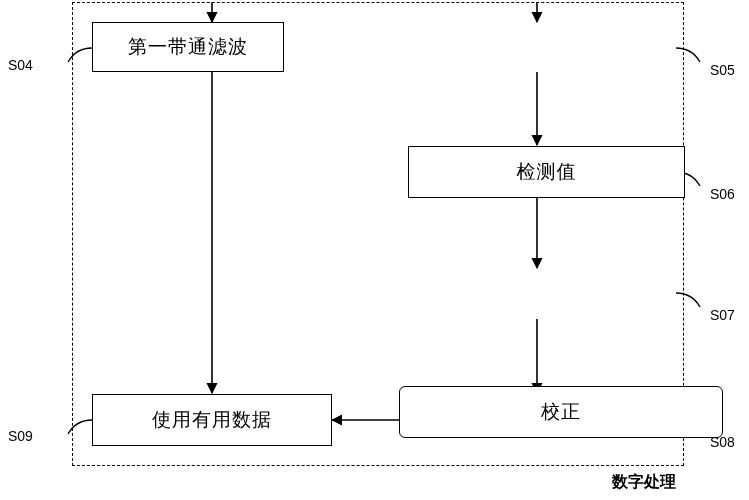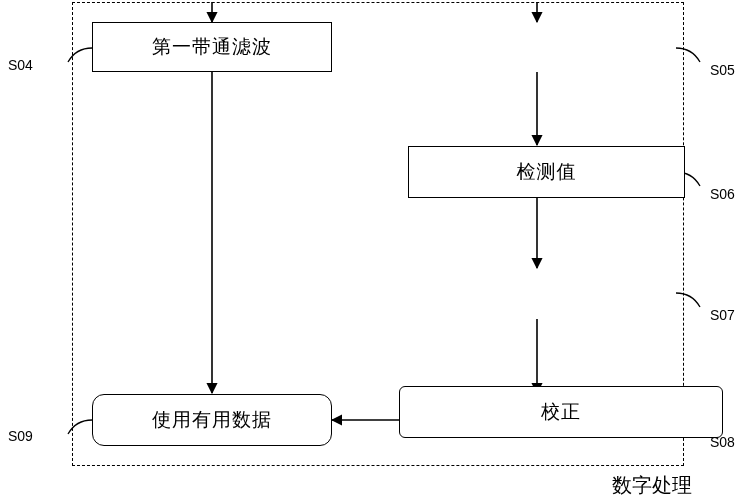--- a/index.html
+++ b/index.html
@@ -34,23 +34,24 @@
     background: transparent;
   }
   .label {
     position: absolute;
     font-size: 14px;
     color: #000000;
     white-space: nowrap;
   }
   .region-label {
     position: absolute;
-    font-size: 20px;
+    font-size: 16px;
     color: #000000;
     white-space: nowrap;
+    font-weight: bold;
   }
   svg.lines {
     position: absolute;
     left: 0;
     top: 0;
     width: 749px;
     height: 500px;
     pointer-events: none;
   }
 </style>
@@ -83,35 +84,35 @@
     <line x1="399" y1="420" x2="332" y2="420" stroke="#000000" stroke-width="1.6" marker-end="url(#arrow)"></line>
 
     <path d="M 92 48 Q 76 48 68 62" stroke="#000000" stroke-width="1.3" fill="none"></path>
     <path d="M 676 48 Q 692 48 700 62" stroke="#000000" stroke-width="1.3" fill="none"></path>
     <path d="M 676 172 Q 692 172 700 186" stroke="#000000" stroke-width="1.3" fill="none"></path>
     <path d="M 676 293 Q 692 293 700 307" stroke="#000000" stroke-width="1.3" fill="none"></path>
     <path d="M 676 420 Q 692 420 700 434" stroke="#000000" stroke-width="1.3" fill="none"></path>
     <path d="M 92 420 Q 76 420 68 434" stroke="#000000" stroke-width="1.3" fill="none"></path>
   </svg>
 
-  <div class="box" style="left:92px; top:22px; width:240px; height:50px;">
+  <div class="box" style="left:92px; top:22px; width:192px; height:50px;">
     <span>第一带通滤波</span>
   </div>
 
 
   <div class="box" style="left:378px; top:146px; width:277px; height:52px;margin-left:30px;">
     <span>检测值</span>
   </div>
 
 
   <div class="box" style="left:399px; top:386px; width:324px; height:52px;border-radius:6px;">
     <span>校正</span>
   </div>
 
-  <div class="box" style="left:92px; top:394px; width:240px; height:52px;border-radius:12px;">
+  <div class="box" style="left:92px; top:394px; width:240px; height:52px;">
     <span>使用有用数据</span>
   </div>
 
   <div class="label" style="left:8px; top:57px;">S04</div>
   <div class="label" style="left:710px; top:62px;">S05</div>
   <div class="label" style="left:710px; top:186px;">S06</div>
   <div class="label" style="left:710px; top:307px;">S07</div>
   <div class="label" style="left:710px; top:434px;">S08</div>
   <div class="label" style="left:8px; top:428px;">S09</div>
 

